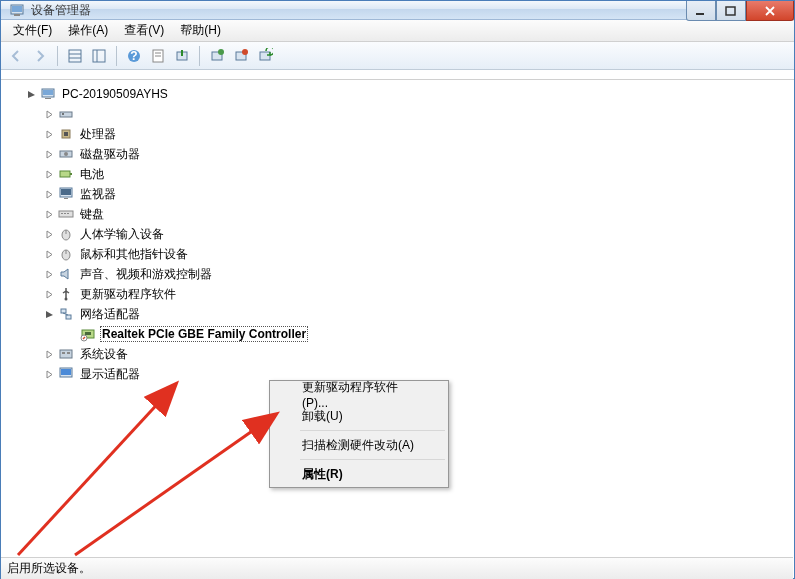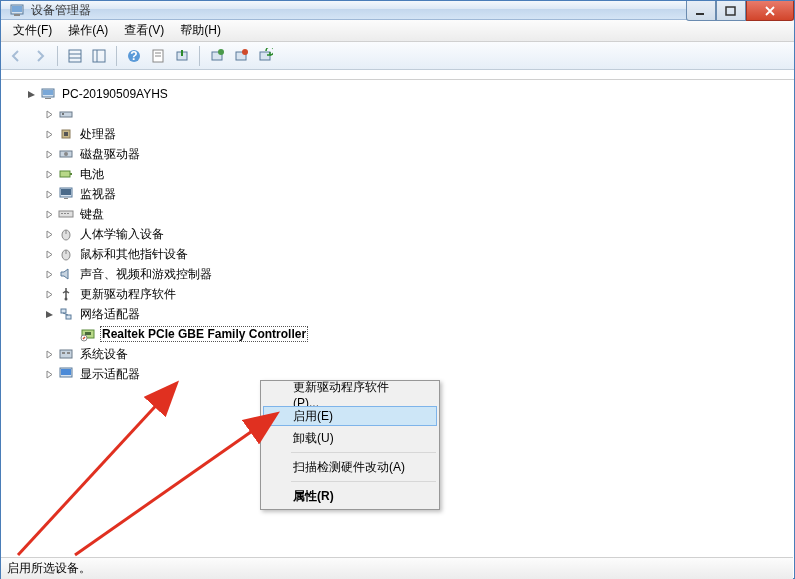--- a/index.html
+++ b/index.html
@@ -361,26 +361,23 @@
         </div>
 
     </div>
   </div>
 
   <div class="statusbar">
     <span>启用所选设备。</span>
   </div>
 </div>
 
-<div class="context-menu" style="left:260px; top:380px;">
+<div class="context-menu" style="left:269px; top:380px;">
   <div class="ctx-item">
       <span>更新驱动程序软件(P)...</span>
-    </div>
-  <div class="ctx-item highlight">
-      <span>启用(E)</span>
     </div>
   <div class="ctx-item">
       <span>卸载(U)</span>
     </div>
   <div class="ctx-sep"></div>
   <div class="ctx-item">
       <span>扫描检测硬件改动(A)</span>
     </div>
   <div class="ctx-sep"></div>
   <div class="ctx-item">

